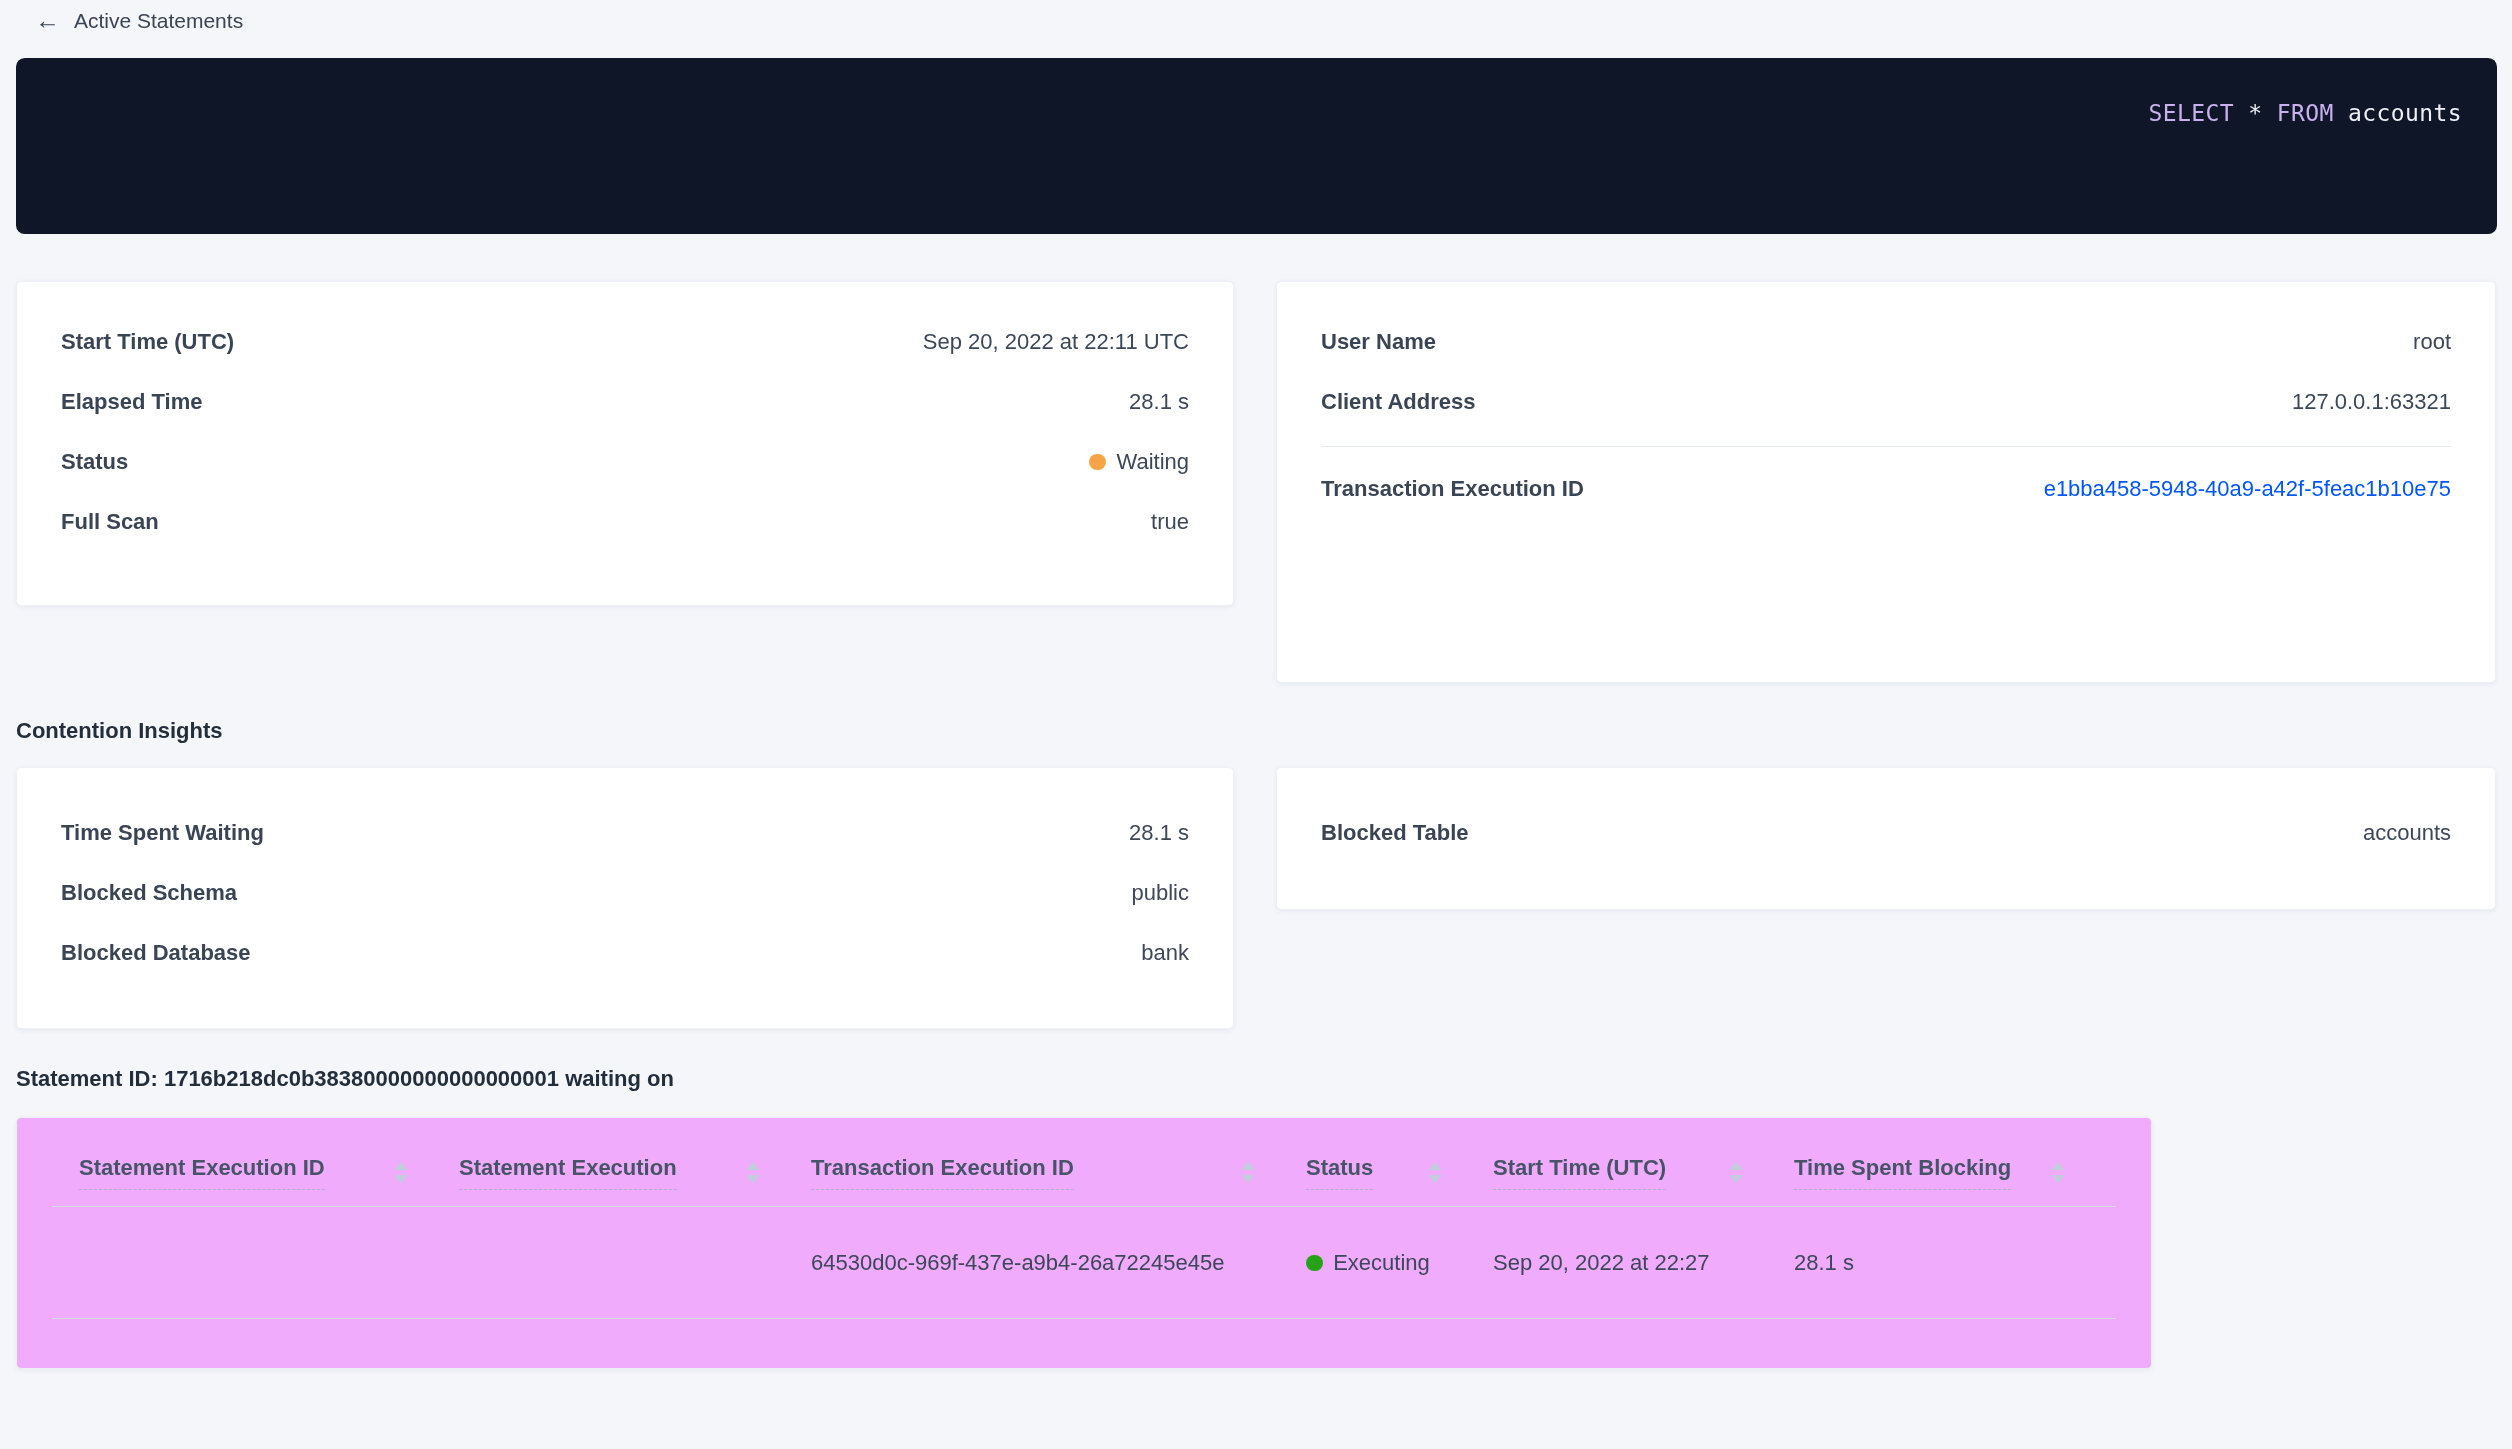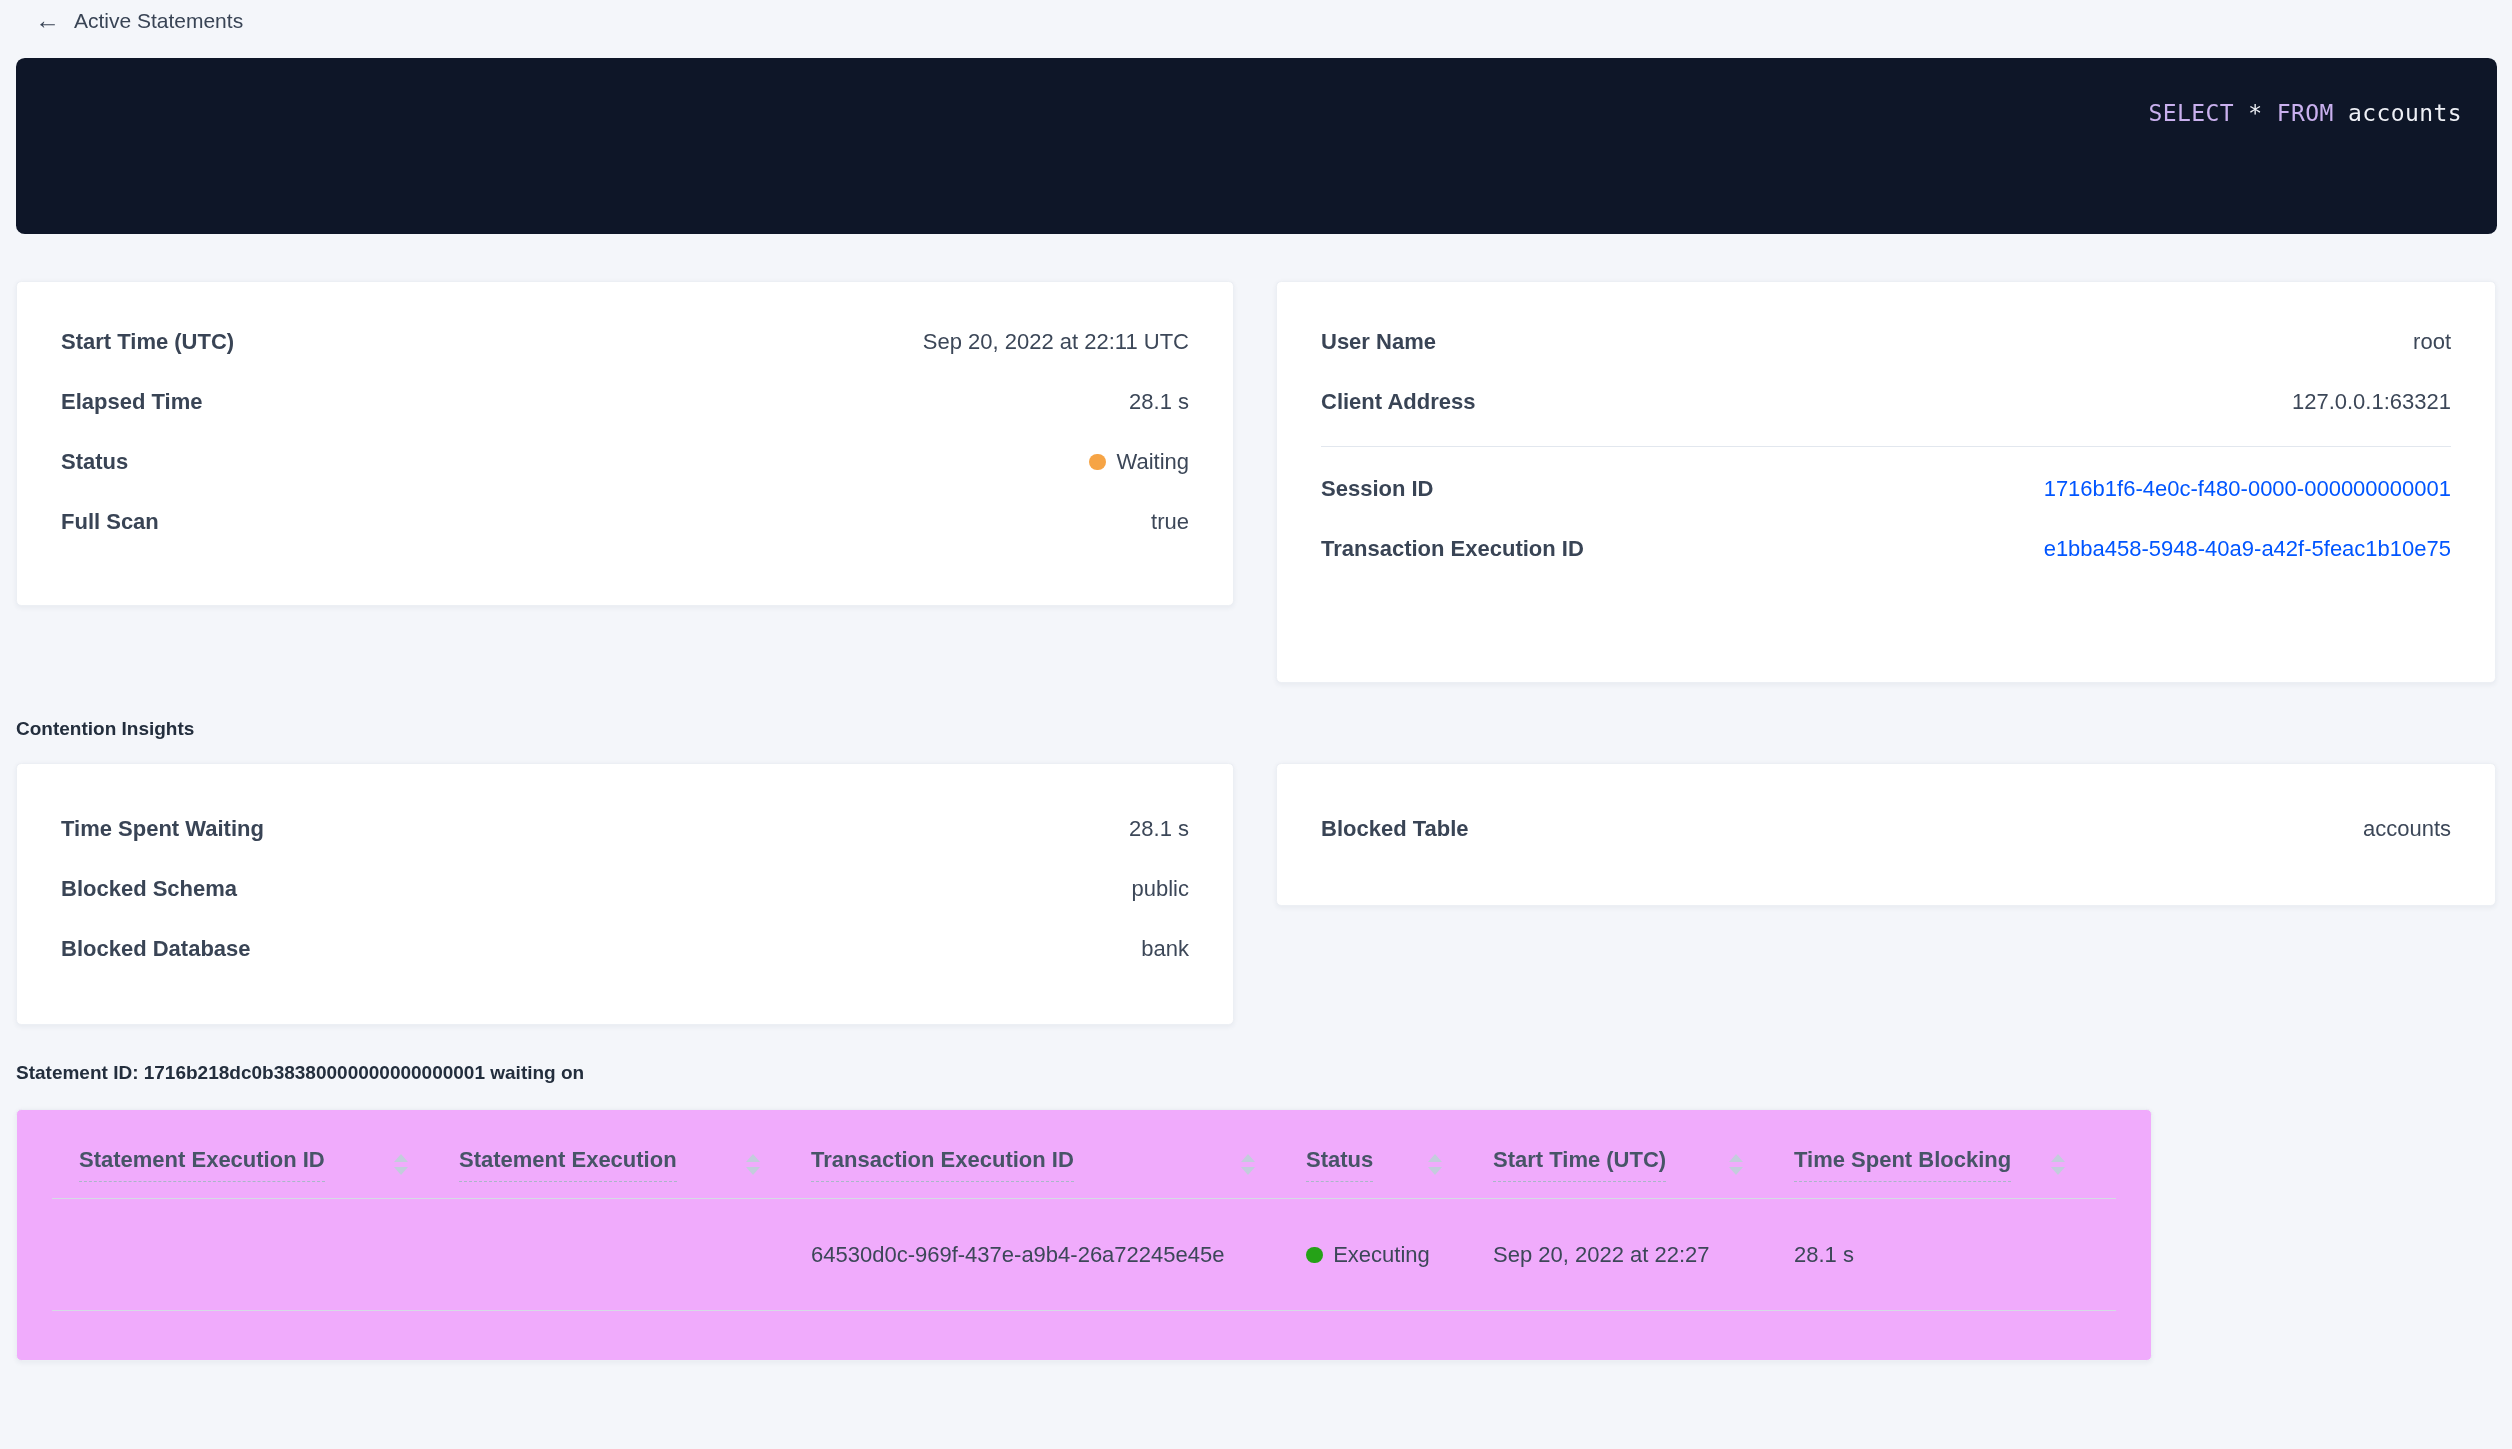--- a/index.html
+++ b/index.html
@@ -35,21 +35,21 @@
 
   .card-a { width:1218px; height:325px; }
   .card-b { flex:1; height:402px; }
   .card-c { width:1218px; height:262px; padding-top:35px; }
   .card-d { flex:1; height:143px; padding-top:35px; }
 
   .dot { width:16.7px; height:16.7px; border-radius:50%; display:inline-block; }
   .dot-waiting { background:#f6a445; }
   .dot-executing { background:#25a217; }
 
-  h2.section { margin-top:35px; font-size:19px; font-weight:700; color:#232e3d; }
+  h2.section { margin-top:35px; font-size:22px; font-weight:700; color:#232e3d; }
   h2.section.waiting-on { margin-top:37px; }
 
   
   .table-card { margin-top:24.6px; width:2136px; height:252px; background:#f0abfc;
     border-radius:5.3px; border:0.9px solid #eceff4; box-shadow:0 1.8px 5.3px rgba(40,54,78,.06);
     padding:0 35px; }
   .tgrid { display:grid; grid-template-columns:380px 352px 495px 187px 301px 1fr; padding-left:27px; }
   .thead { padding-top:37px; padding-bottom:16px; border-bottom:0.9px solid #d5dbe5; }
   .th { display:flex; align-items:center; justify-content:space-between; padding-right:51px; cursor:pointer; }
   .th .th-label { font-size:22px; font-weight:700; color:#475467;
@@ -102,24 +102,20 @@
       <div class="metric-row">
         <span class="lbl">User Name</span>
         <span class="val">root</span>
       </div>
       <div class="metric-row">
         <span class="lbl">Client Address</span>
         <span class="val">127.0.0.1:63321</span>
       </div>
       <div class="divider"></div>
       <div class="metric-row">
-        <span class="lbl">Session ID</span>
-        <span class="val link">1716b1f6-4e0c-f480-0000-000000000001</span>
-      </div>
-      <div class="metric-row">
         <span class="lbl">Transaction Execution ID</span>
         <span class="val link">e1bba458-5948-40a9-a42f-5feac1b10e75</span>
       </div>
     </div>
   </div>
 
   <h2 class="section">Contention Insights</h2>
 
   <div class="cards-row" style="margin-top:23px;">
     <div class="card card-c">

